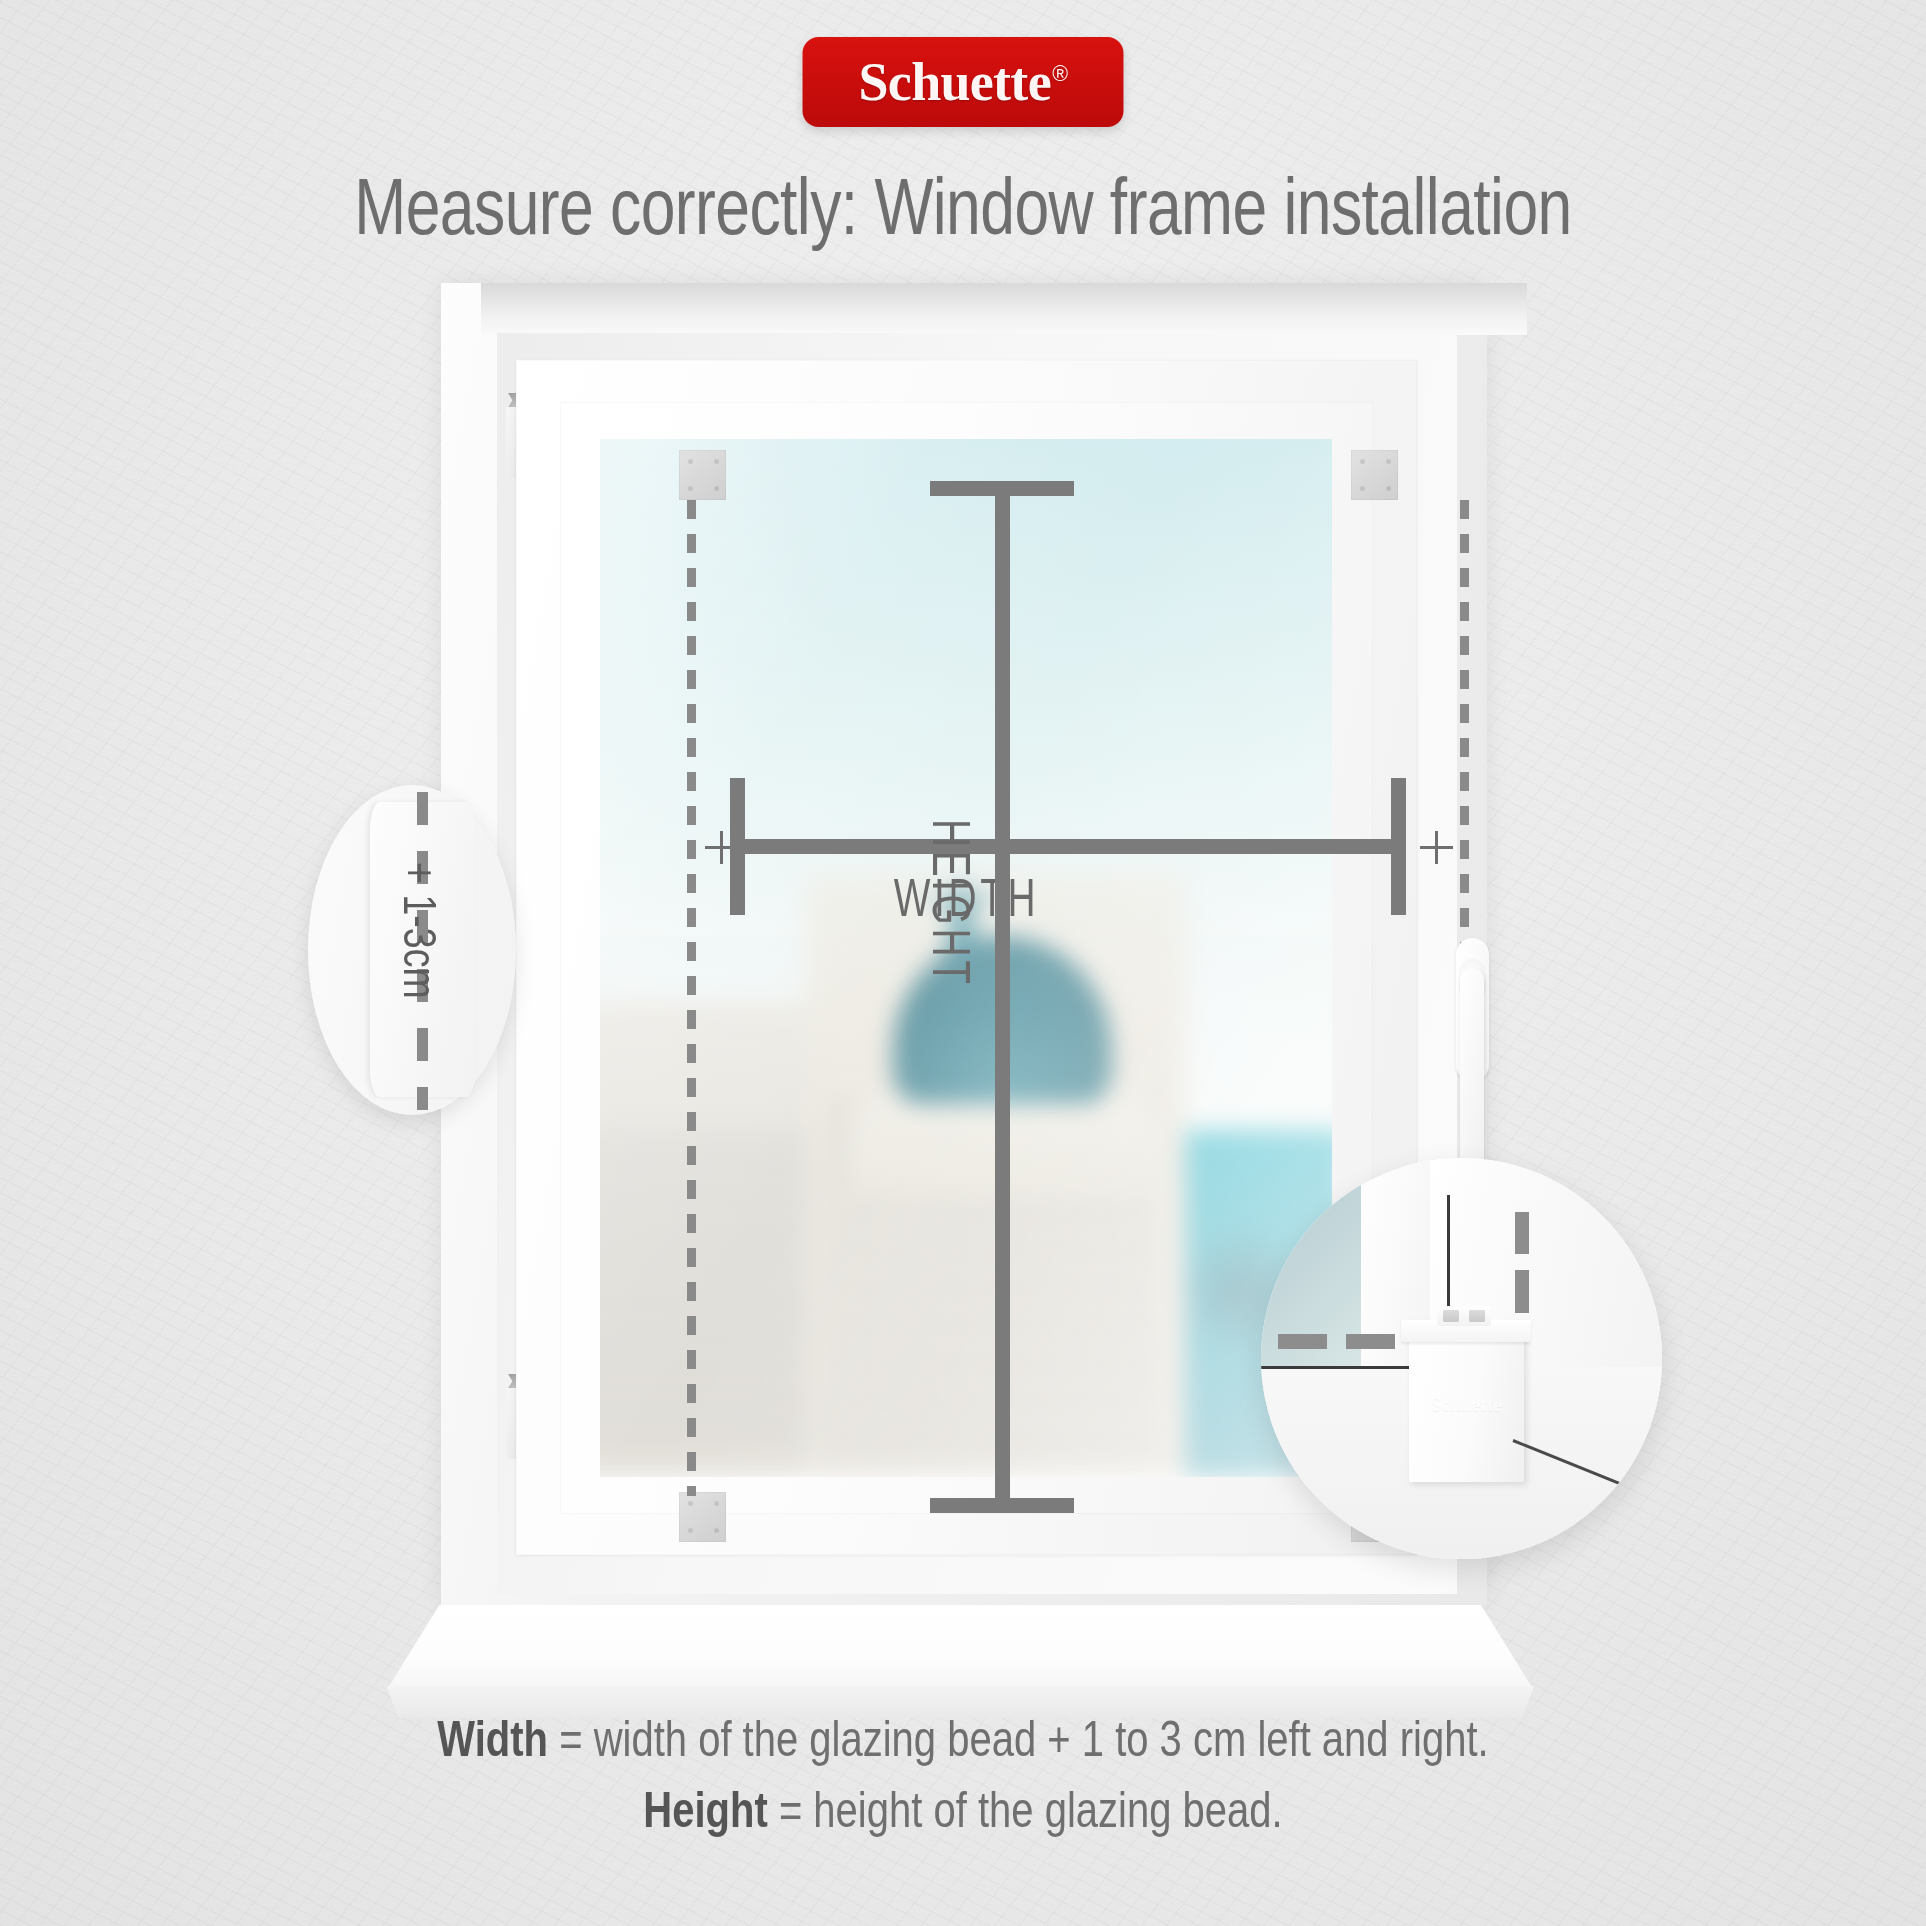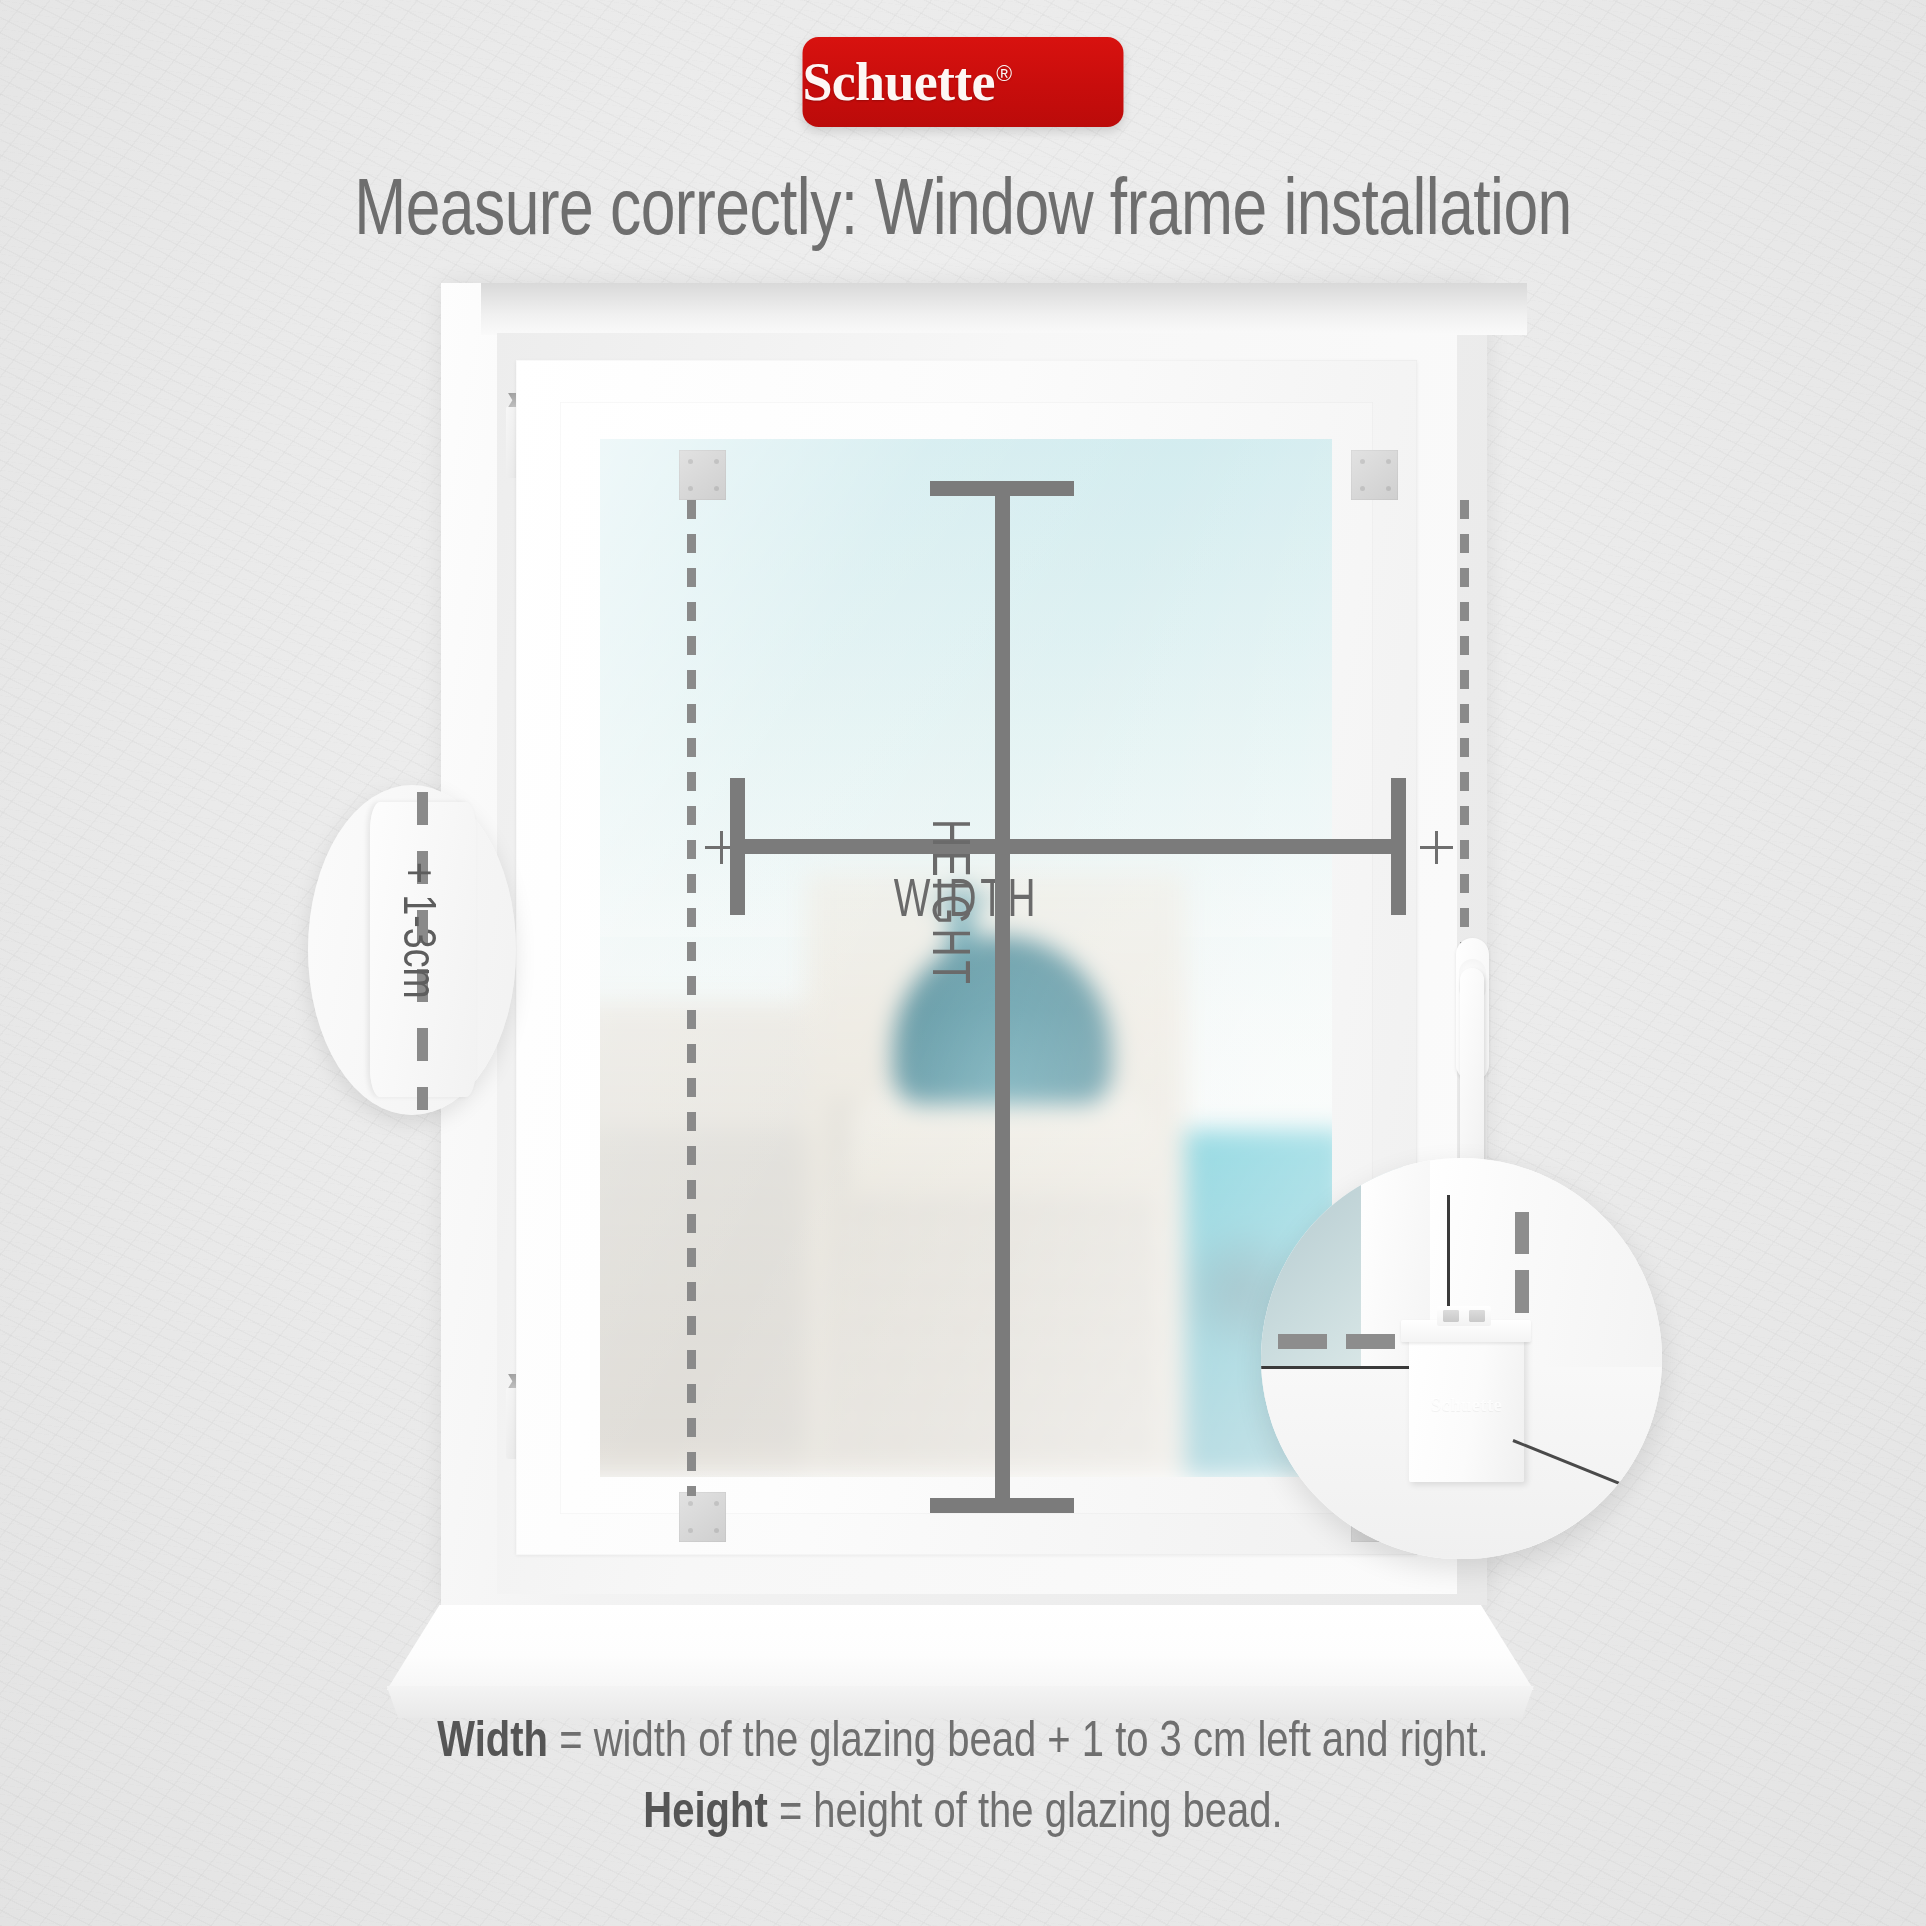--- a/index.html
+++ b/index.html
@@ -24,21 +24,21 @@
     opacity:.85;
   }
 
   
   #logo{
     position:absolute;left:50%;transform:translateX(-50%);
     top:37px;width:321px;height:90px;
     background:linear-gradient(180deg,#d8120f 0%,#c80d0c 55%,#bb0b0a 100%);
     border-radius:16px;
     box-shadow:0 4.3px 10px rgba(0,0,0,.12);
-    display:flex;align-items:center;justify-content:flex-start;
+    display:flex;align-items:center;justify-content:center;
   }
   #logo .lw{
     color:#fdf6f4;font-family:"Liberation Serif", serif;
     font-weight:bold;font-size:54px;letter-spacing:-0.7px;
     text-shadow:0 1.4px 2.1px rgba(0,0,0,.22);
     position:relative;line-height:1;
   }
   #logo .reg{
     font-size:21.5px;vertical-align:super;font-family:"Liberation Sans",sans-serif;
     font-weight:normal;margin-left:1.4px;

